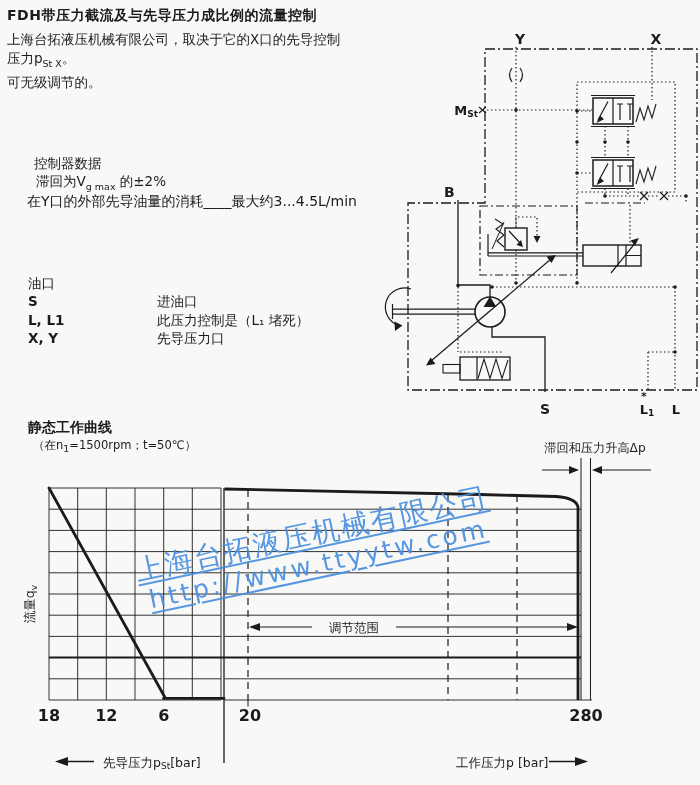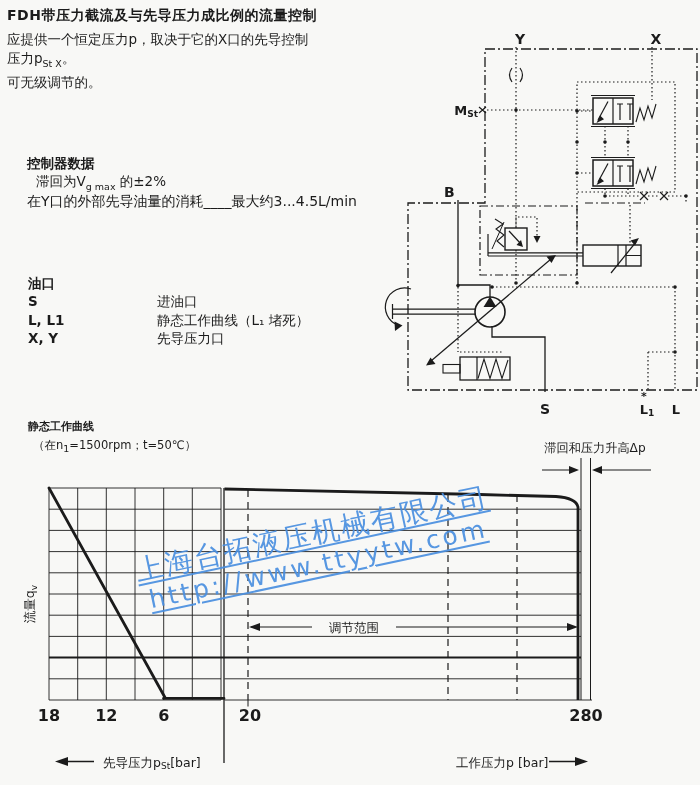--- a/index.html
+++ b/index.html
@@ -1,57 +1,57 @@
 <!DOCTYPE html>
 <html><head>
 <meta charset="utf-8">
 <style>
   html,body{margin:0;padding:0;}
   body{width:700px;height:785px;background:#f8f8f6;position:relative;overflow:hidden;
        font-family:"DejaVu Sans","Liberation Sans",sans-serif;color:#1b1b1b;}
   .abs{position:absolute;}
   .title{left:7px;top:7px;font-size:14px;font-weight:bold;letter-spacing:.5px;}
   .intro{left:7px;top:30px;font-size:13.5px;line-height:18.5px;width:420px;}
-  .ctl-head{left:27px;top:155px;font-size:13.5px;font-weight:bold;}
+  .ctl-head{left:34px;top:155px;font-size:13.5px;font-weight:normal;}
   .ctl-l1{left:36px;top:173px;font-size:13.5px;}
   .ctl-l2{left:27px;top:193px;font-size:14px;}
   sub{font-size:9.5px;}
   .ports{left:28px;top:274px;font-size:13.5px;line-height:18.3px;}
   .ports .code{display:inline-block;width:129px;font-weight:bold;}
-  .h-curve{left:28px;top:419px;font-size:11px;font-weight:bold;}
+  .h-curve{left:28px;top:419px;font-size:14px;font-weight:bold;}
   .h-curve-sub{left:33px;top:438px;font-size:11.5px;}
   svg{overflow:visible;}
   svg text{font-family:"DejaVu Sans","Liberation Sans",sans-serif;fill:#1b1b1b;}
   .wm{left:55px;top:518px;width:520px;text-align:center;transform:rotate(-12deg);
       line-height:31px;opacity:.92;z-index:5;pointer-events:none;}
   .wm div{text-decoration:underline;text-underline-offset:4px;text-decoration-thickness:2px;}
   .wm-1{font-size:28px;letter-spacing:2px;}
   .wm-2{font-size:25px;letter-spacing:3px;}
 </style>
 </head>
 <body>
 
 <div class="abs title">FDH带压力截流及与先导压力成比例的流量控制</div>
 
 <div class="abs intro">
-  <div>应提供一个恒定压力p，取决于它的X口的先导控制</div>
+  <div>上海台拓液压机械有限公司，取决于它的X口的先导控制</div>
   <div><span>压力p</span><sub>St X</sub><span>。</span></div>
   <div>可无级调节的。</div>
 </div>
 
 <div class="abs ctl-head">控制器数据</div>
 <div class="abs ctl-l1">
   <span>滞回为V</span><sub>g max</sub><span> 的±2%</span>
 </div>
 <div class="abs ctl-l2">在Y口的外部先导油量的消耗____最大约3...4.5L/min</div>
 
 <div class="abs ports">
-  <div style="font-weight:bold">油口</div>
+  <div style="font-weight:normal">油口</div>
   <div><span class="code">S</span><span>进油口</span></div>
-  <div><span class="code">L, L1</span><span>静态工作曲线（L₁ 堵死）</span></div>
+  <div><span class="code">L, L1</span><span>此压力控制是（L₁ 堵死）</span></div>
   <div><span class="code">X, Y</span><span>先导压力口</span></div>
 </div>
 
 <div class="abs h-curve">静态工作曲线</div>
 <div class="abs h-curve-sub">
   <span>（在n</span><sub>1</sub><span>=1500rpm；t=50℃）</span>
 </div>
 
 <svg class="abs" style="left:390px;top:25px" width="310" height="395" viewBox="390 25 310 395">
   <g stroke="#1b1b1b" fill="none" stroke-width="1.2">

